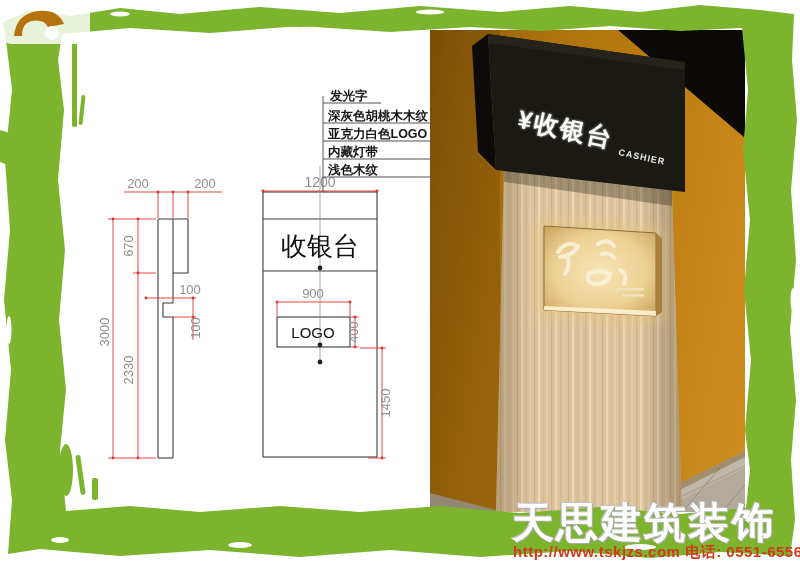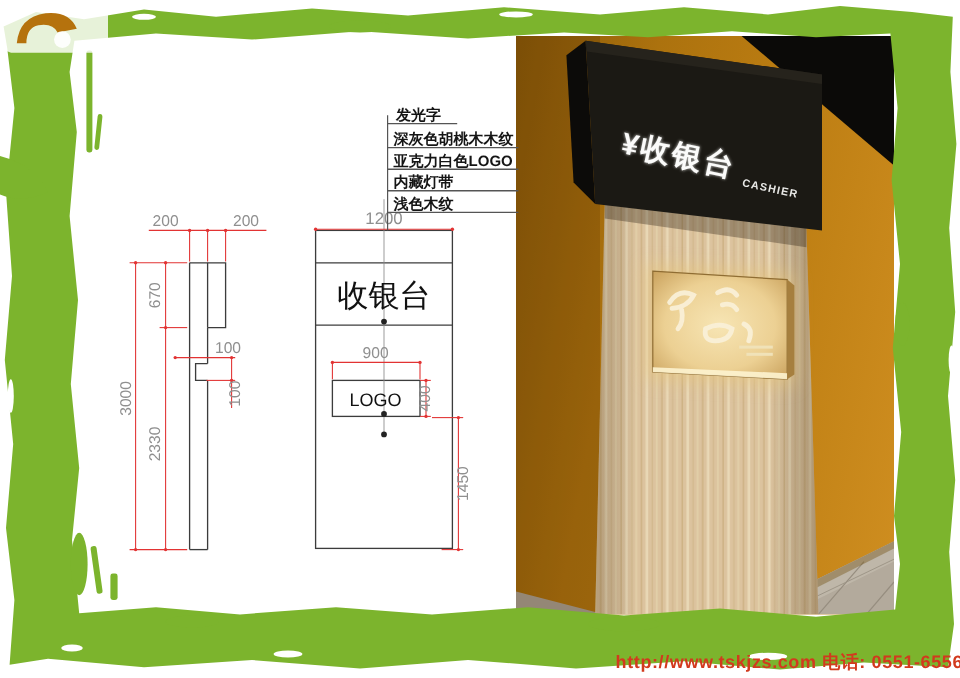--- a/index.html
+++ b/index.html
@@ -242,15 +242,16 @@
       <ellipse cx="9" cy="330" rx="2.5" ry="14"></ellipse>
       <ellipse cx="700,530" cy="530" rx="8" ry="2"></ellipse>
     </g>
   </svg>
 
   <svg id="watermark-logo" width="95" height="46" viewBox="0 0 95 46">
     <rect x="2" y="2" width="88" height="42" rx="9" fill="#ffffff" opacity="0.82"></rect>
     <path d="M14,36 Q16,14 38,11 Q58,9 64,24 L48,27 Q44,19 32,21 Q22,23 22,36 Z" fill="#b5720d"></path>
     <circle cx="52" cy="33" r="7" fill="#ffffff" opacity="0.9"></circle>
   </svg>
+  <div id="watermark-company">天思建筑装饰</div>
   <div id="watermark-contact">http://www.tskjzs.com 电话: 0551-65568226</div>
 
 </div>
 
 </body></html>

